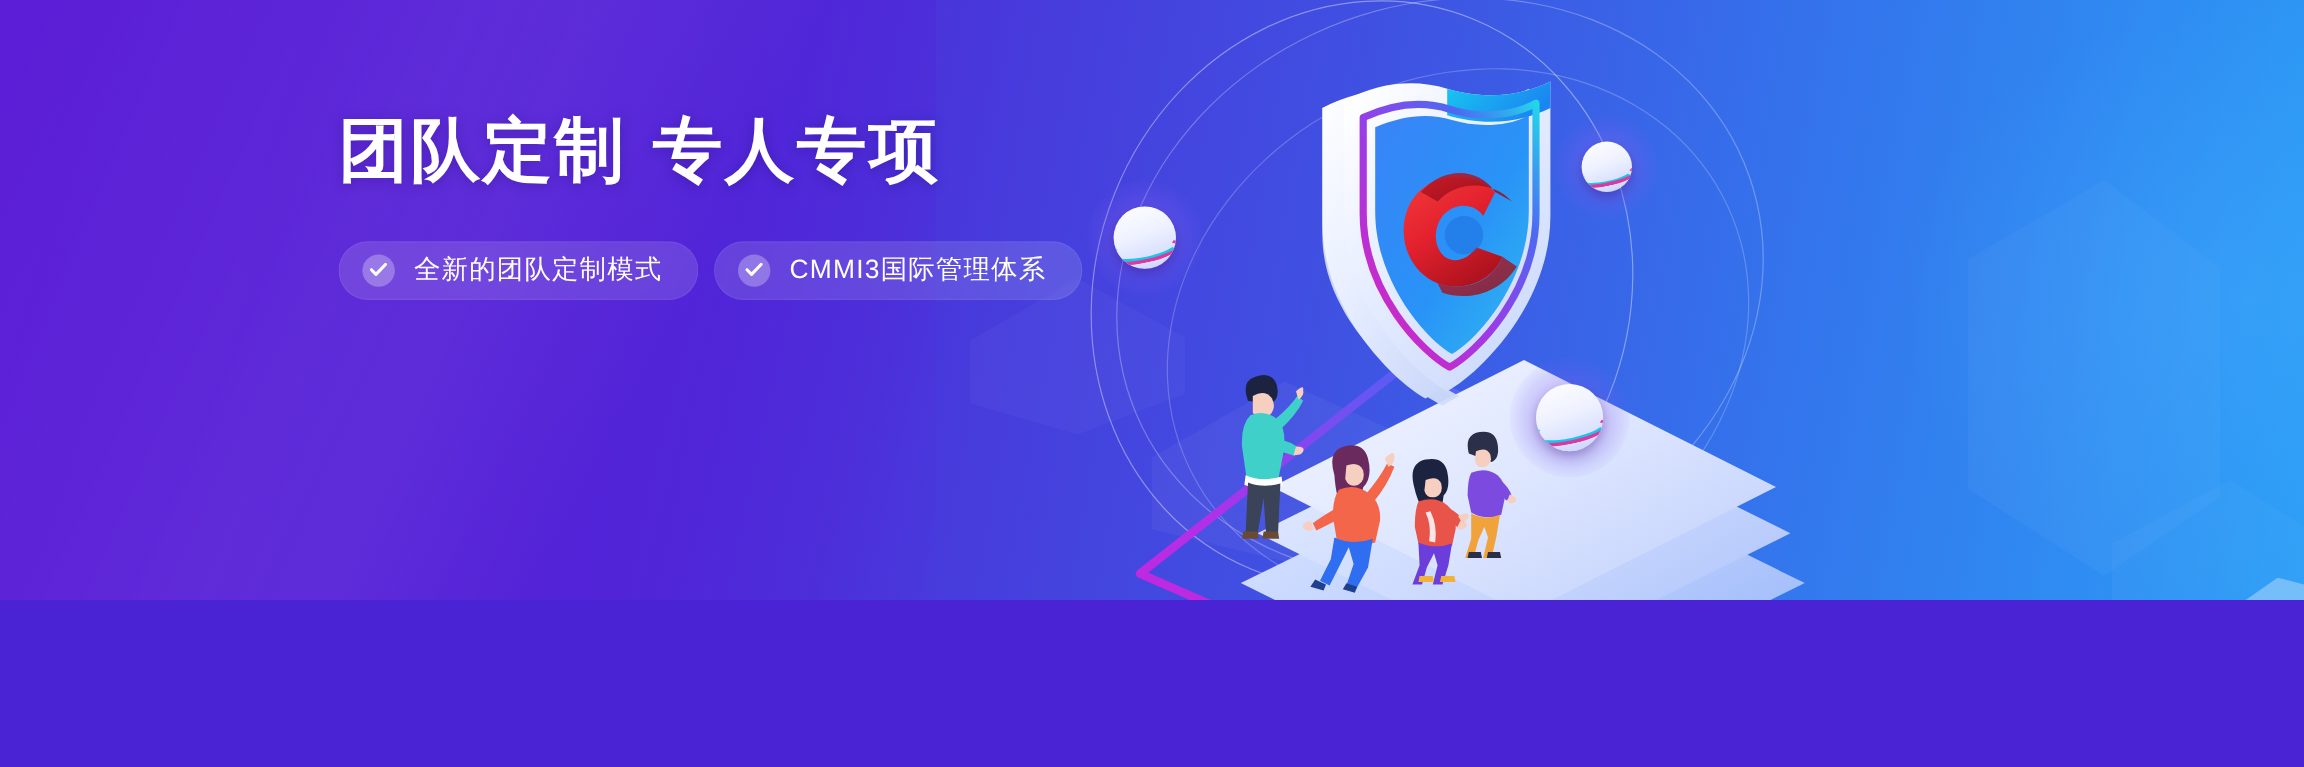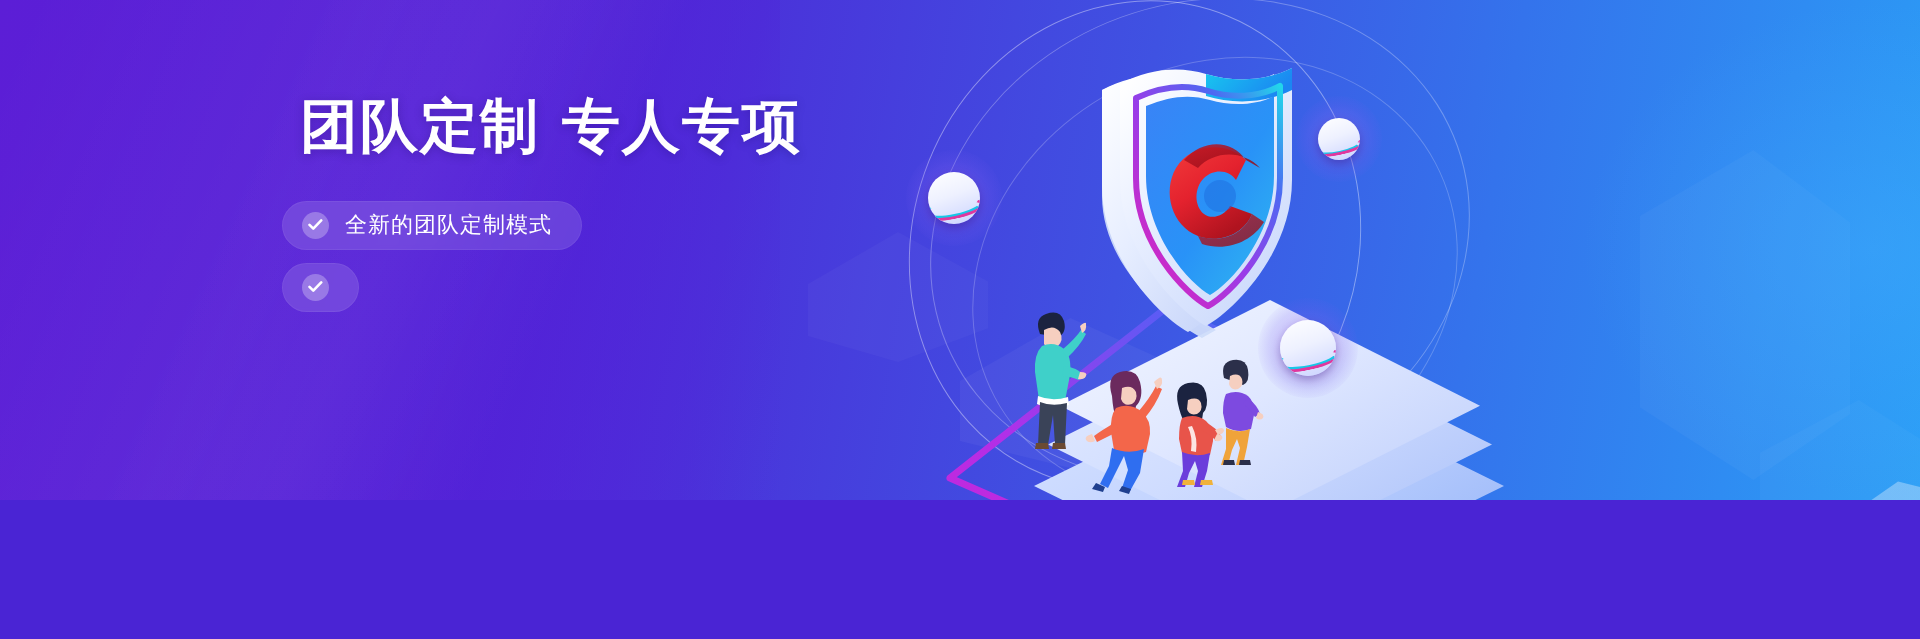--- a/index.html
+++ b/index.html
@@ -8,21 +8,20 @@
     font-family:"Liberation Sans","DejaVu Sans",sans-serif;
     background:#4a24d4;
   }
 
   
   .banner{
     position:relative;
     width:1920px; height:500px;
     overflow:hidden;
     background:linear-gradient(100deg,#5a1fd6 0%,#5322d8 18%,#4a33da 38%,#3f52e2 58%,#3473ec 76%,#2f8cf2 90%,#2b9ef6 100%);
-    text-align:right;
   }
 
   
   .bg-left-wash{
     position:absolute; left:0; top:0; width:780px; height:100%;
     background:linear-gradient(105deg,#5c1ed6 0%,#5320d7 55%,rgba(78,40,216,0) 100%);
     pointer-events:none;
   }
   
   .bg-diag-band{
@@ -83,21 +82,21 @@
     letter-spacing:2px; white-space:nowrap;
     text-shadow:0 2px 10px rgba(20,0,80,.25);
   }
   .headline .gap{ display:inline-block; width:22px; }
   .subhead{
     margin-top:18px;
     font-size:27px; color:#36e6f2; letter-spacing:13px; white-space:nowrap;
     text-shadow:0 0 14px rgba(54,230,242,.35);
   }
 
-  .pills{ margin-top:44px; display:flex; flex-direction:column; gap:13px; align-items:flex-start; }
+  .pills{ margin-top:44px; display:flex; flex-direction:row; gap:13px; align-items:flex-start; }
   .pill{
     display:flex; align-items:center; gap:16px;
     height:49px; padding:0 30px 0 20px;
     border-radius:26px;
     background:rgba(255,255,255,.13);
     box-shadow:inset 0 0 0 1px rgba(255,255,255,.06);
     backdrop-filter:blur(2px);
   }
   .pill .check{
     width:27px; height:27px; border-radius:50%;
@@ -404,18 +403,19 @@
         <span class="ptext">全新的团队定制模式</span>
       </div>
 
 
       <div class="pill">
         <span class="check">
           <svg width="15" height="12" viewBox="0 0 15 12">
             <path d="M1.5 5.8 L5.3 9.6 L13.2 1.4" fill="none" stroke="#ffffff" stroke-width="2.6" stroke-linecap="round" stroke-linejoin="round"></path>
           </svg>
         </span>
+        <span class="ptext">CMMI3国际管理体系</span>
       </div>
 
     </div>
   </div>
 
 </div>
 
 </body></html>

